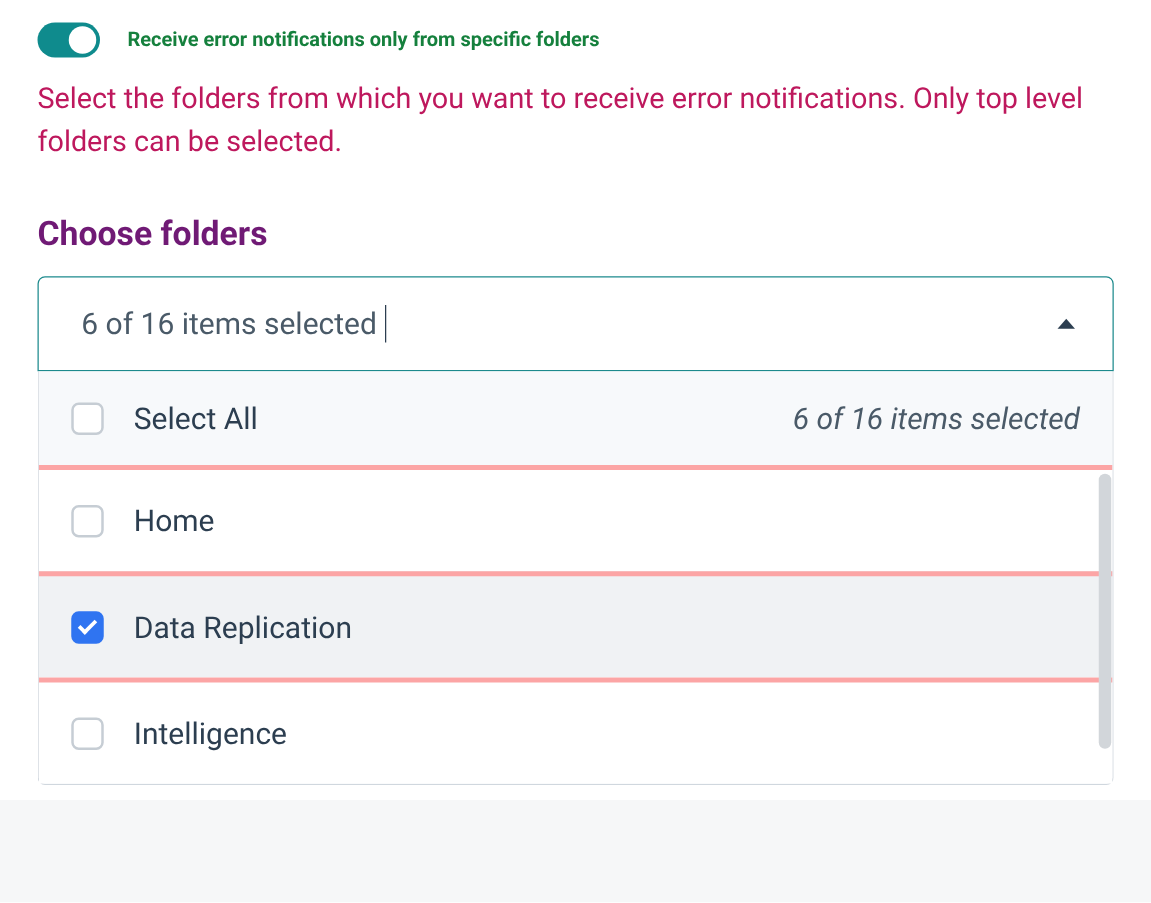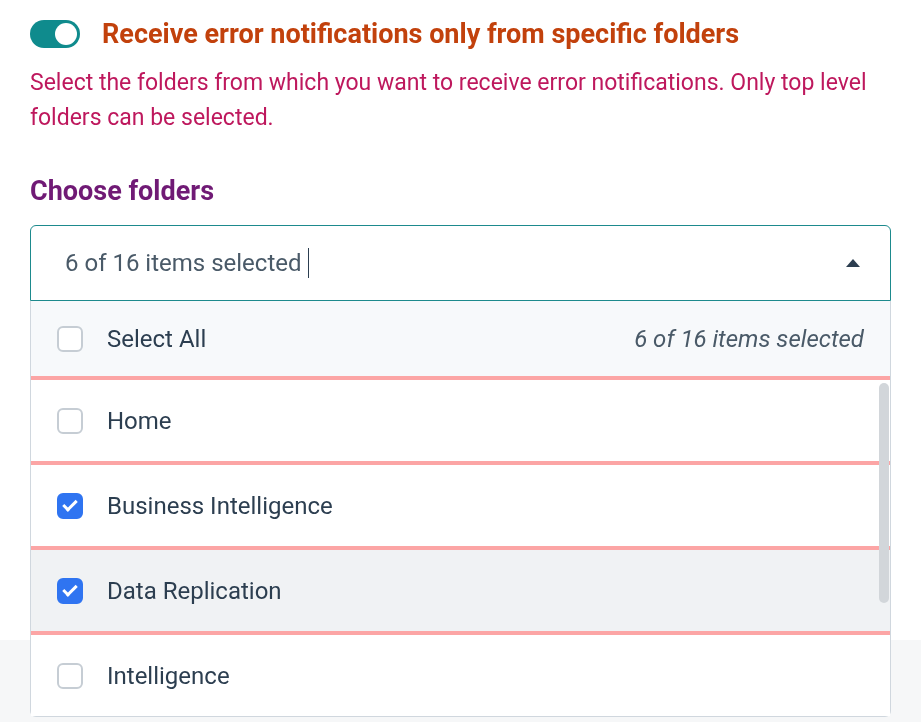--- a/index.html
+++ b/index.html
@@ -37,23 +37,23 @@
     .toggle-knob {
       position: absolute;
       top: 3px;
       right: 3px;
       width: 22px;
       height: 22px;
       background: #ffffff;
       border-radius: 50%;
     }
     .toggle-label {
-      font-size: 27px;
+      font-size: 16px;
       font-weight: 700;
-      color: #c2410c;
+      color: #15803d;
       line-height: 1.2;
     }
     .description {
       font-size: 23px;
       line-height: 1.5;
       color: #be185d;
       margin-bottom: 40px;
     }
     .section-label {
       font-size: 27px;
@@ -213,28 +213,20 @@
         <div class="selected-info">6 of 16 items selected</div>
       </div>
 
       <div class="option-row tall">
         <div class="option-left">
           <div class="checkbox"></div>
           <div class="option-label">Home</div>
         </div>
       </div>
 
-      <div class="option-row tall">
-        <div class="option-left">
-          <div class="checkbox checked">
-            <div class="checkmark"></div>
-          </div>
-          <div class="option-label">Business Intelligence</div>
-        </div>
-      </div>
 
       <div class="option-row tall hover-row">
         <div class="option-left">
           <div class="checkbox checked">
             <div class="checkmark"></div>
           </div>
           <div class="option-label">Data Replication</div>
         </div>
       </div>
 

